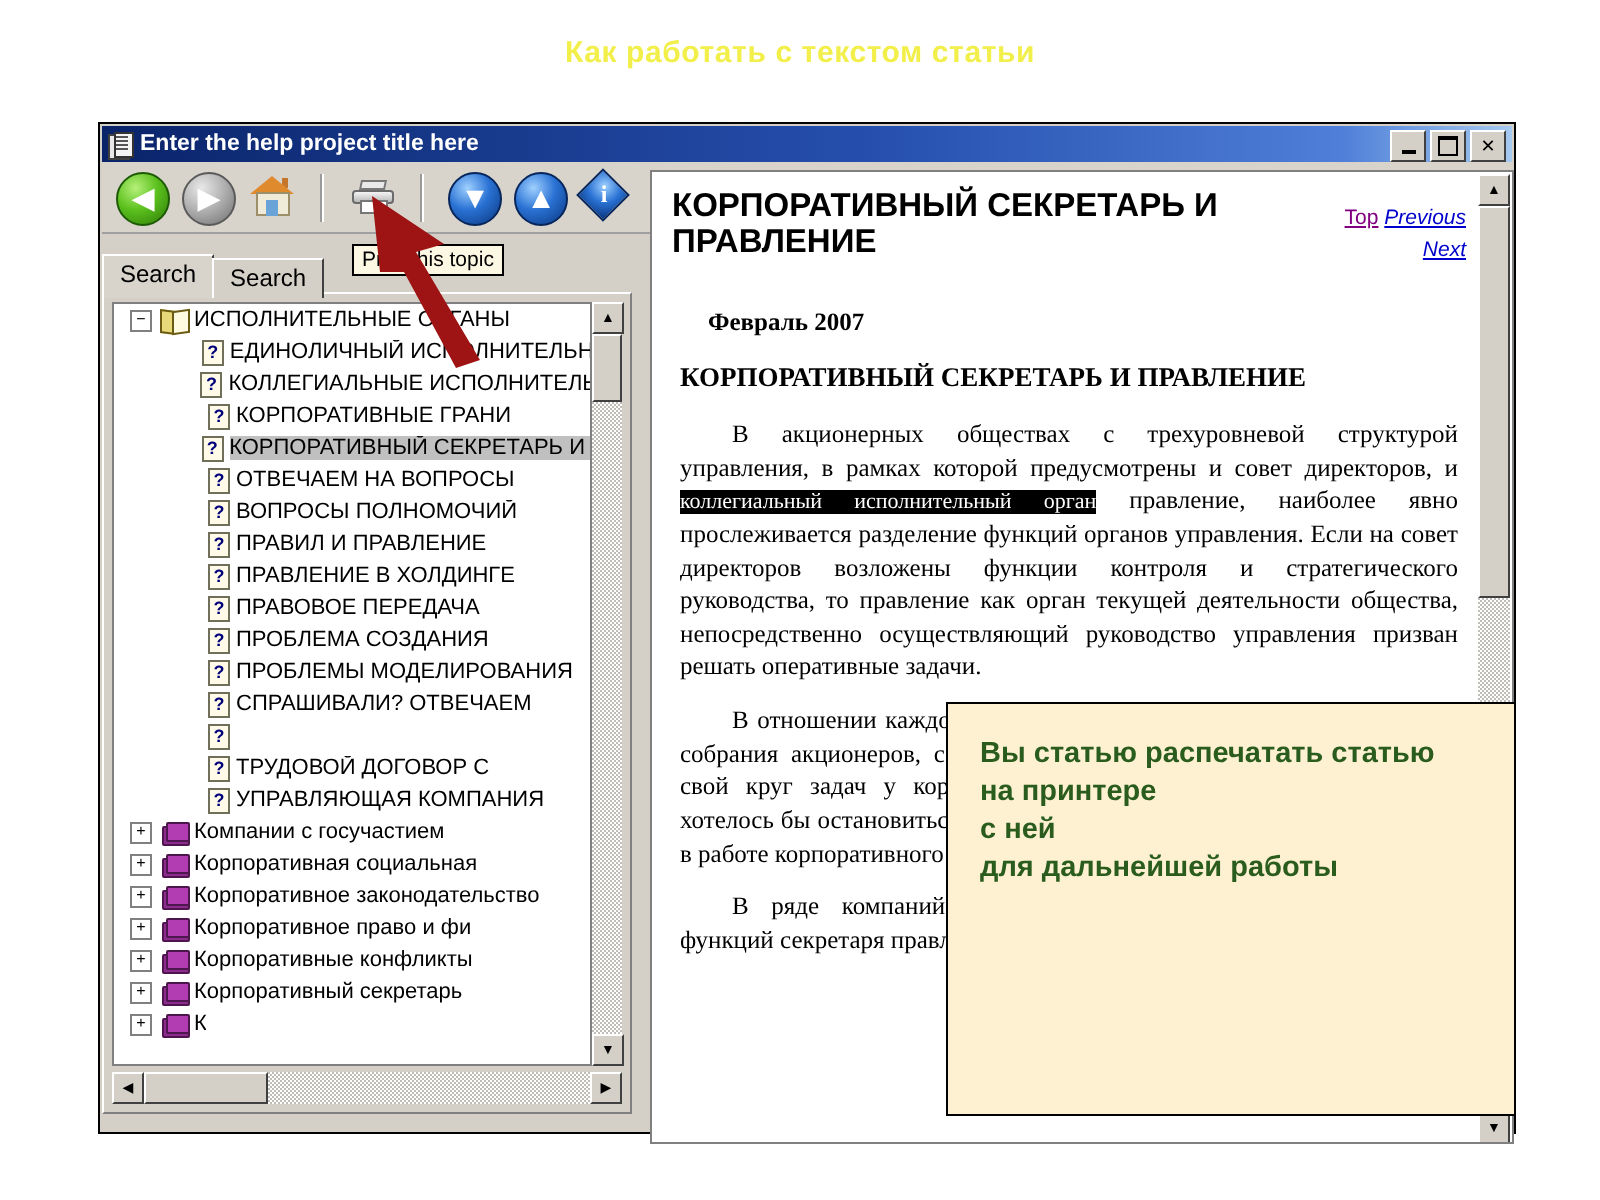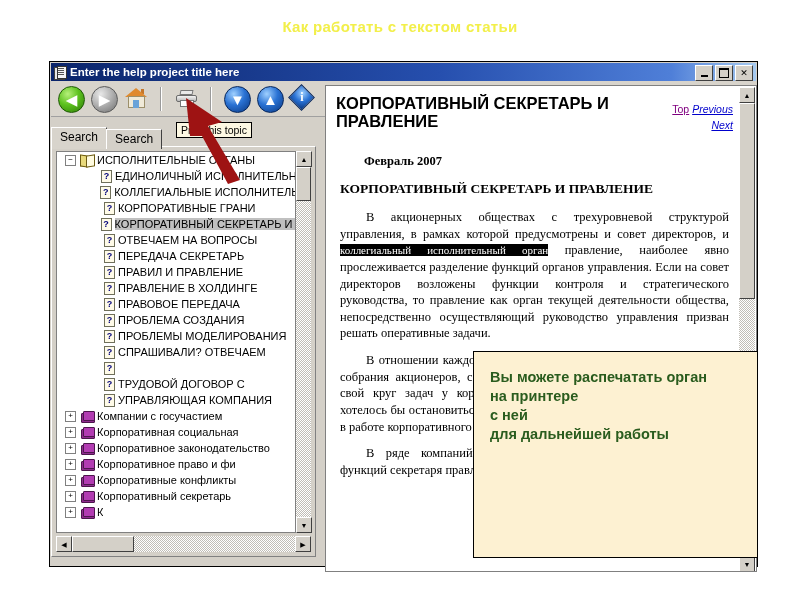--- a/index.html
+++ b/index.html
@@ -143,21 +143,21 @@
   #doc-h1{
     font-size:16.5px;font-weight:bold;color:#000;line-height:1.12;
     font-family:"Liberation Sans",sans-serif;width:305px;
   }
   #navlinks{position:absolute;right:8px;top:16px;width:110px;text-align:right;
     font-size:10.5px;font-family:"Liberation Sans",sans-serif;line-height:1.5;}
   #navlinks a{text-decoration:underline;}
   .lnk-visited{color:#800080;}
   .lnk-new{color:#0000cc;font-style:italic;}
   #doc-body{padding:4px 12px 0 14px;font-family:"Liberation Serif",serif;color:#000;}
-  .doc-date{font-size:12.5px;font-weight:bold;margin:4px 0 12px 24px;font-family:"Liberation Serif",serif;}
+  .doc-date{font-size:12.5px;font-weight:bold;margin:4px 0 12px 14px;font-family:"Liberation Serif",serif;}
   .doc-author{font-size:13px;text-align:justify;margin:0 0 12px 0;line-height:1.28;}
   .doc-author b{font-weight:bold;}
   .doc-h2{font-size:13.5px;font-weight:bold;margin:0 0 12px 0;font-family:"Liberation Serif",serif;}
   .doc-p{font-size:12.5px;text-align:justify;line-height:1.33;margin:0 0 10px 0;text-indent:26px;}
   .hl{background:#000000;color:#ffffff;font-size:11px;}
   
   #content-vscroll{position:absolute;right:1px;top:1px;width:16px;height:485px;background:#d4d0c8;}
   
   #callout{
     position:absolute;left:473px;top:351px;width:285px;height:207px;
@@ -299,21 +299,21 @@
             <span>?</span>
           </div>
           <div class="tlabel">ОТВЕЧАЕМ НА ВОПРОСЫ</div>
         </div>
         <div class="tnode">
           <div class="ind" style="width: 34px;"></div>
           <div style="width: 13px;"></div>
           <div class="qpage">
             <span>?</span>
           </div>
-          <div class="tlabel">ПЕРЕДАЧА СЕКРЕТАРЬ</div>
+          <div class="tlabel">ВОПРОСЫ ПОЛНОМОЧИЙ</div>
         </div>
         <div class="tnode">
           <div class="ind" style="width: 34px;"></div>
           <div style="width: 13px;"></div>
           <div class="qpage">
             <span>?</span>
           </div>
           <div class="tlabel">ПРАВИЛ И ПРАВЛЕНИЕ</div>
         </div>
         <div class="tnode">
@@ -486,21 +486,21 @@
   <div id="content-vscroll">
     <div class="sbbtn">▲</div>
     <div class="sbtrack" style="height:453px;">
       <div class="sbthumb" style="height:196px;"></div>
     </div>
     <div class="sbbtn">▼</div>
   </div>
 </div>
 
 <div id="callout">
-  <p>Вы можете распечатать орган</p>
+  <p>Вы статью распечатать статью</p>
   <p>на принтере</p>
   <p>с ней</p>
   <p>для дальнейшей работы</p>
 </div>
 
 <div id="print-tooltip">Print this topic</div>
 
 <svg id="red-arrow" viewBox="0 0 80 92">
   <polygon points="8,6 44,30 30,34 62,88 50,92 24,44 12,44" fill="#9e1313"></polygon>
 </svg>

